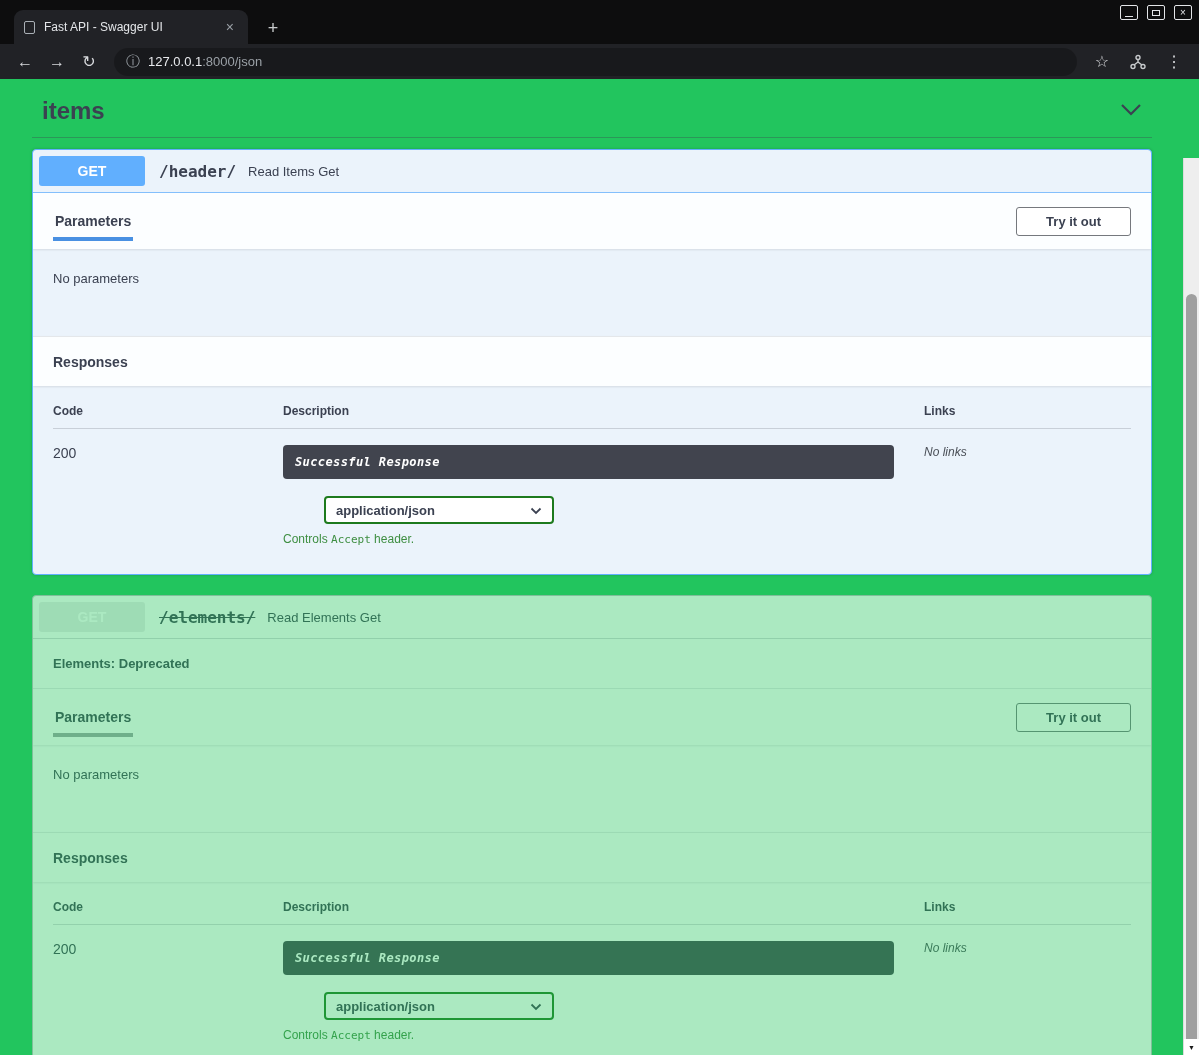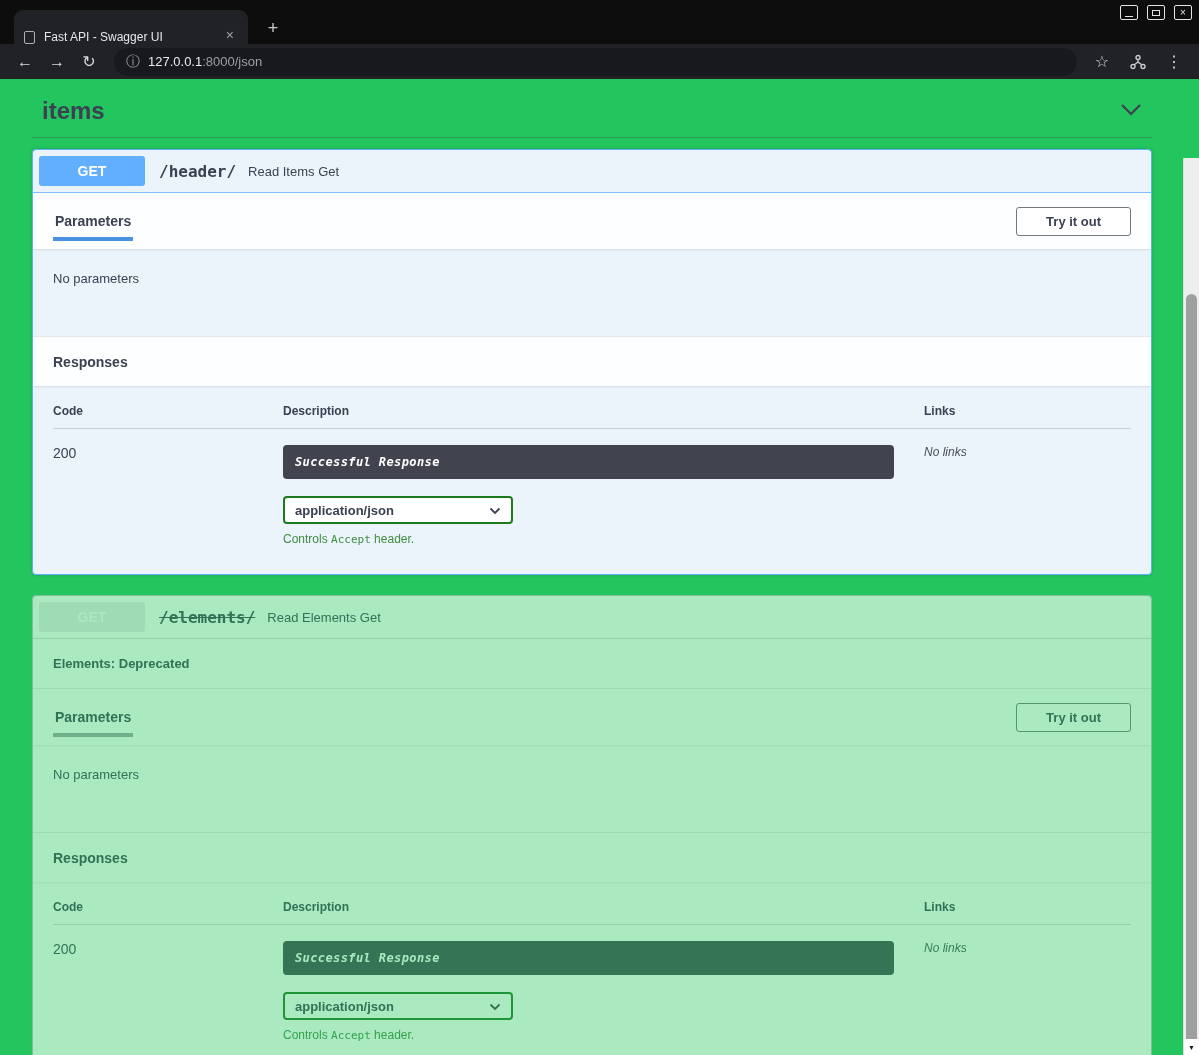--- a/index.html
+++ b/index.html
@@ -2,21 +2,21 @@
 <html><head>
 <meta charset="utf-8">
 <style>
   * { box-sizing: border-box; margin: 0; padding: 0; }
   html, body { width: 1199px; height: 1055px; overflow: hidden; }
   body { font-family: "Liberation Sans", sans-serif; background: #fff; position: relative; }
 
   
   .titlebar { height: 44px; background: #0d0d0e; position: relative; }
   .tab { position: absolute; left: 14px; bottom: 0; width: 234px; height: 34px;
-         background: #212226; border-radius: 9px 9px 0 0; display: flex; align-items: flex-end;
+         background: #212226; border-radius: 9px 9px 0 0; display: flex; align-items: center;
          padding: 0 10px; }
   .favicon { width: 11px; height: 13px; border: 1.4px solid #aab0b6; border-radius: 2px; flex: 0 0 auto; }
   .tab-title { font-size: 12px; color: #e4e6e9; margin-left: 9px; flex: 1; white-space: nowrap; overflow: hidden; }
   .tab-close { color: #9aa0a6; font-size: 14px; line-height: 1; padding: 2px 4px; cursor: default; }
   .new-tab { position: absolute; left: 262px; bottom: 7px; color: #c7cacc; font-size: 18px; line-height: 1;
              width: 22px; text-align: center; }
   .win-controls { position: absolute; top: 5px; right: 7px; display: flex; gap: 9px; }
   .win-btn { width: 18px; height: 15px; border: 1px solid #e3e5e8; border-radius: 2px; color: #e3e5e8;
              display: flex; align-items: center; justify-content: center; font-size: 10px; line-height: 1; position: relative; }
   .min-glyph { position: absolute; bottom: 2px; left: 4px; right: 4px; height: 0; border-bottom: 1.5px solid #e3e5e8; }
@@ -78,21 +78,21 @@
   .resp-head-row { font-size: 12px; font-weight: 700; color: #3b4151; padding-bottom: 10px;
                    border-bottom: 1px solid rgba(59,65,81,.2); }
   .resp-row { padding-top: 16px; }
   .code-cell { font-size: 14px; color: #3b4151; }
   .desc-cell { padding-right: 30px; }
   .response-box { background: #41444e; border-radius: 4px; padding: 10px 12px; color: #fff;
                   font-family: "DejaVu Sans Mono", monospace; font-style: italic; font-weight: 700;
                   font-size: 12px; letter-spacing: .4px; }
   .media-select { margin-top: 17px; width: 230px; height: 28px; border: 2px solid #1d7a1d; border-radius: 4px;
                   background: #fff; display: flex; align-items: center; justify-content: space-between;
-                  padding: 0 10px; font-size: 13px; font-weight: 700; color: #3b4151; cursor: pointer; }
+                  padding: 0 10px; font-size: 13px; font-weight: 700; color: #3b4151; cursor: pointer; margin-left: 41px; }
   .accept-hint { margin-top: 8px; font-size: 12px; color: #3e8e41; }
   .accept-hint .mono { font-family: "DejaVu Sans Mono", monospace; font-size: 11px; }
   .links-cell { font-size: 12px; font-style: italic; color: #4a4f57; }
 
   
   .scrollbar { position: absolute; top: 79px; right: 0; bottom: 0; width: 16px; background: #eeeeee;
                border-left: 1px solid #dcdcdc; }
   .scroll-thumb { position: absolute; top: 136px; left: 2px; right: 2px; height: 822px;
                   background: #9f9f9f; border-radius: 6px; }
   .scroll-down { position: absolute; bottom: 0; left: 0; right: 0; height: 16px; background: #fff;

